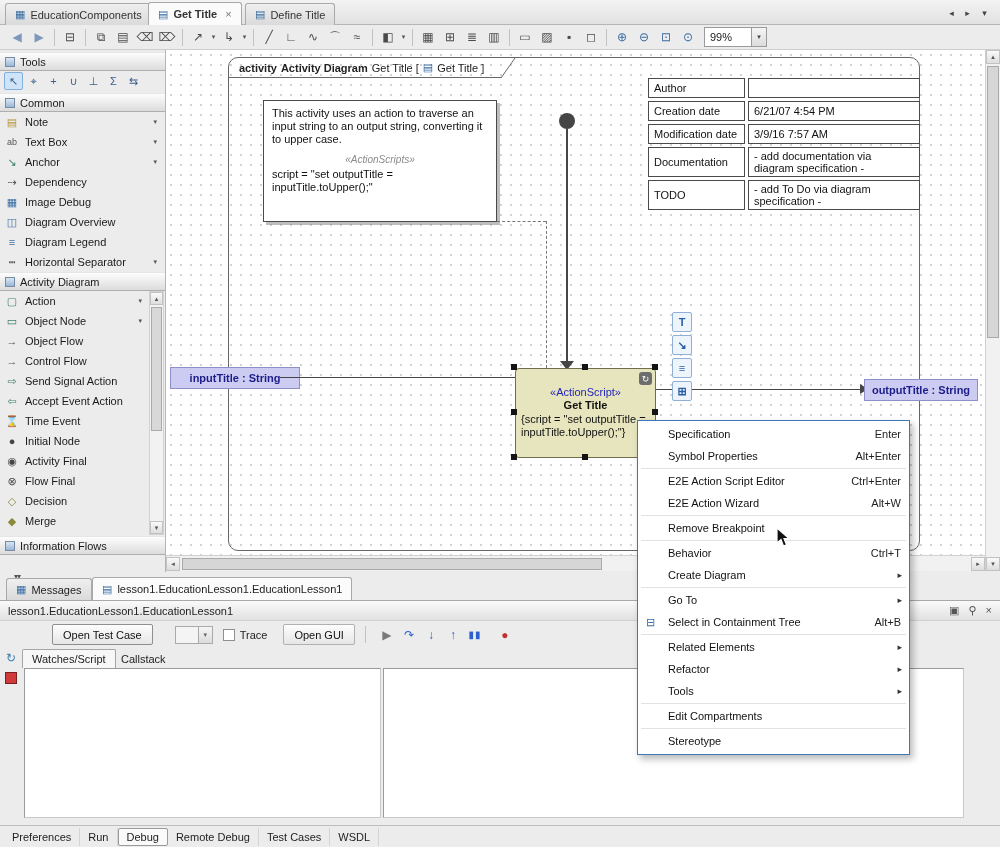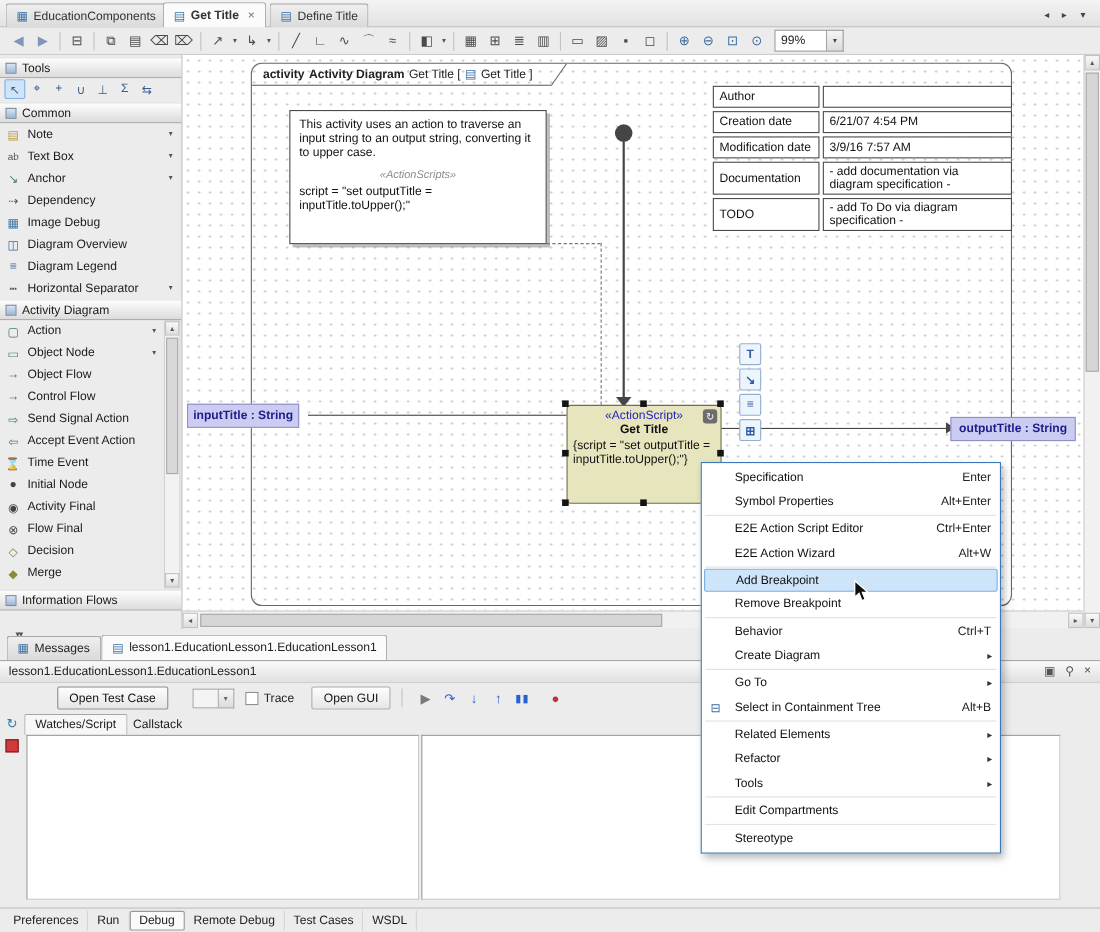--- a/index.html
+++ b/index.html
@@ -52,21 +52,21 @@
   #infotable{position:absolute;left:479px;top:25px;border-spacing:3px;font-size:11px;}
   #infotable td{background:#fff;border:1px solid #4a4a4a;padding:2px 5px;height:20px;vertical-align:middle;color:#111;}
   #infotable td.lbl{width:97px;}
   #infotable td.val{width:172px;}
   .node-circle{position:absolute;left:393px;top:63px;width:16px;height:16px;border-radius:50%;background:#454545;}
   .vflow{position:absolute;left:400px;top:79px;width:2px;height:234px;background:#454545;}
   .arrow-down{position:absolute;left:394px;top:311px;width:0;height:0;border-left:7px solid transparent;border-right:7px solid transparent;border-top:9px solid #454545;}
   .dash-h{position:absolute;left:331px;top:171px;width:49px;height:0;border-top:1px dashed #777;}
   .dash-v{position:absolute;left:380px;top:171px;width:0;height:147px;border-left:1px dashed #777;}
   #action{position:absolute;left:349px;top:318px;width:141px;height:90px;background:#e7e5bd;border:1px solid #6e6e4e;border-radius:4px;padding-top:3px;}
-  #action .stereo{color:#2424bb;text-align:center;}
+  #action .stereo{color:#2424bb;text-align:center;margin-top:14px;}
   #action .name{font-weight:bold;text-align:center;margin-top:1px;color:#111;}
   #action .body{padding:2px 5px;line-height:13px;color:#111;}
   #action .badge{position:absolute;right:3px;top:3px;width:13px;height:13px;background:#6d6d6d;color:#fff;border-radius:3px;font-size:9px;display:flex;align-items:center;justify-content:center;}
   .handle{position:absolute;width:6px;height:6px;background:#141414;}
   .param{position:absolute;height:22px;background:#ccccf2;border:1px solid #8f8fc8;color:#1c1c8a;font-weight:bold;display:flex;align-items:center;justify-content:center;}
   .hflow{position:absolute;height:1px;background:#454545;}
   .arrow-right{position:absolute;width:0;height:0;border-top:5px solid transparent;border-bottom:5px solid transparent;border-left:8px solid #454545;}
   #manip{position:absolute;left:506px;top:262px;display:flex;flex-direction:column;gap:3px;}
   .mbtn{width:20px;height:20px;background:#eef4fb;border:1px solid #8fb0d4;border-radius:2px;display:flex;align-items:center;justify-content:center;color:#2a5fa8;font-size:11px;font-weight:bold;}
 
@@ -347,21 +347,21 @@
         </tr>
       </tbody>
         </table>
 
       <div class="node-circle"></div>
       <div class="vflow"></div>
       <div class="arrow-down"></div>
       <div class="dash-h"></div>
       <div class="dash-v"></div>
 
-      <div class="param" style="left:4px;top:317px;width:102px;">
+      <div class="param" style="left:4px;top:317px;width:130px;">
         <span>inputTitle : String</span>
       </div>
       <div class="hflow" style="left:114px;top:327px;width:235px;"></div>
 
       <div id="action">
         <span class="badge">↻</span>
         <div class="stereo">«ActionScript»</div>
         <div class="name">Get Title</div>
         <div class="body">{script = "set outputTitle = inputTitle.toUpper();"}</div>
       </div>
@@ -476,23 +476,20 @@
     <div class="msep"></div>
     <div class="mi">
       <span>E2E Action Script Editor</span>
       <span class="sc">Ctrl+Enter</span>
     </div>
     <div class="mi">
       <span>E2E Action Wizard</span>
       <span class="sc">Alt+W</span>
     </div>
     <div class="msep"></div>
-    <div class="mi hl">
-      <span>Add Breakpoint</span>
-    </div>
     <div class="mi">
       <span>Remove Breakpoint</span>
     </div>
     <div class="msep"></div>
     <div class="mi">
       <span>Behavior</span>
       <span class="sc">Ctrl+T</span>
     </div>
     <div class="mi">
       <span>Create Diagram</span>

